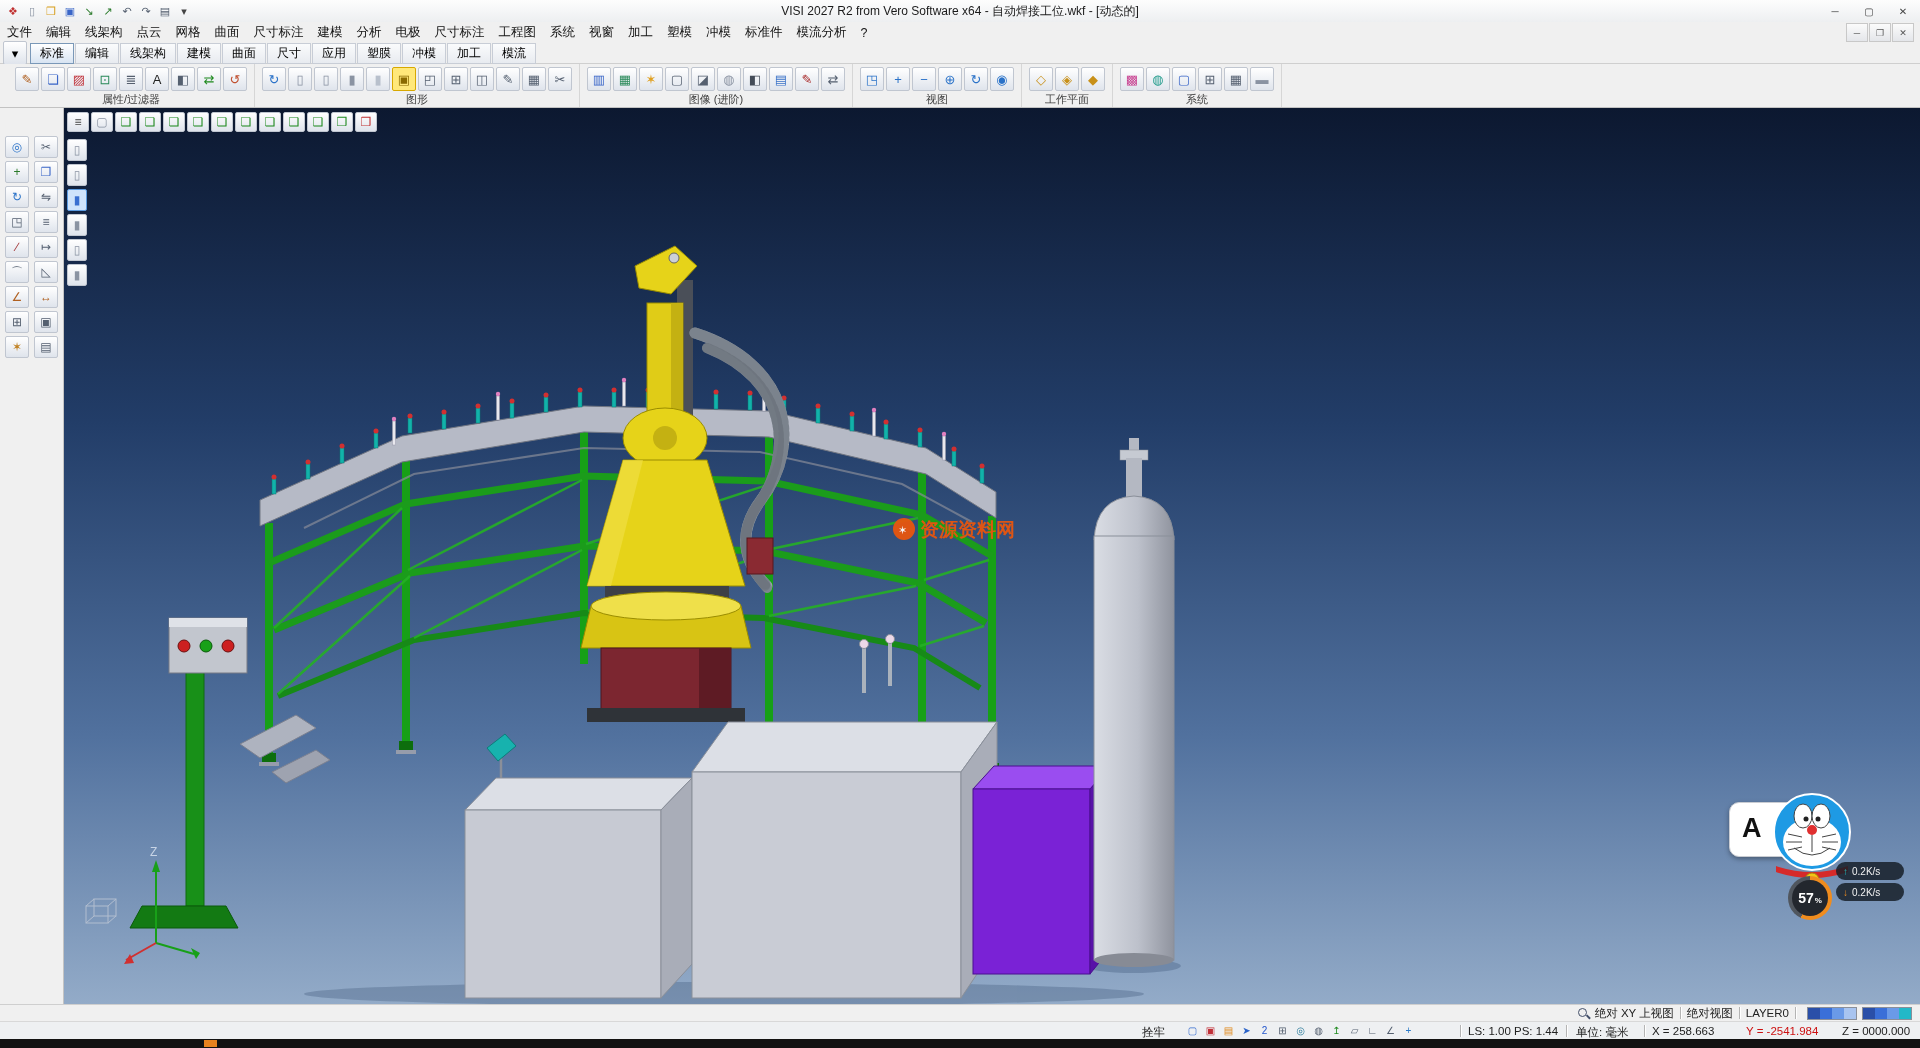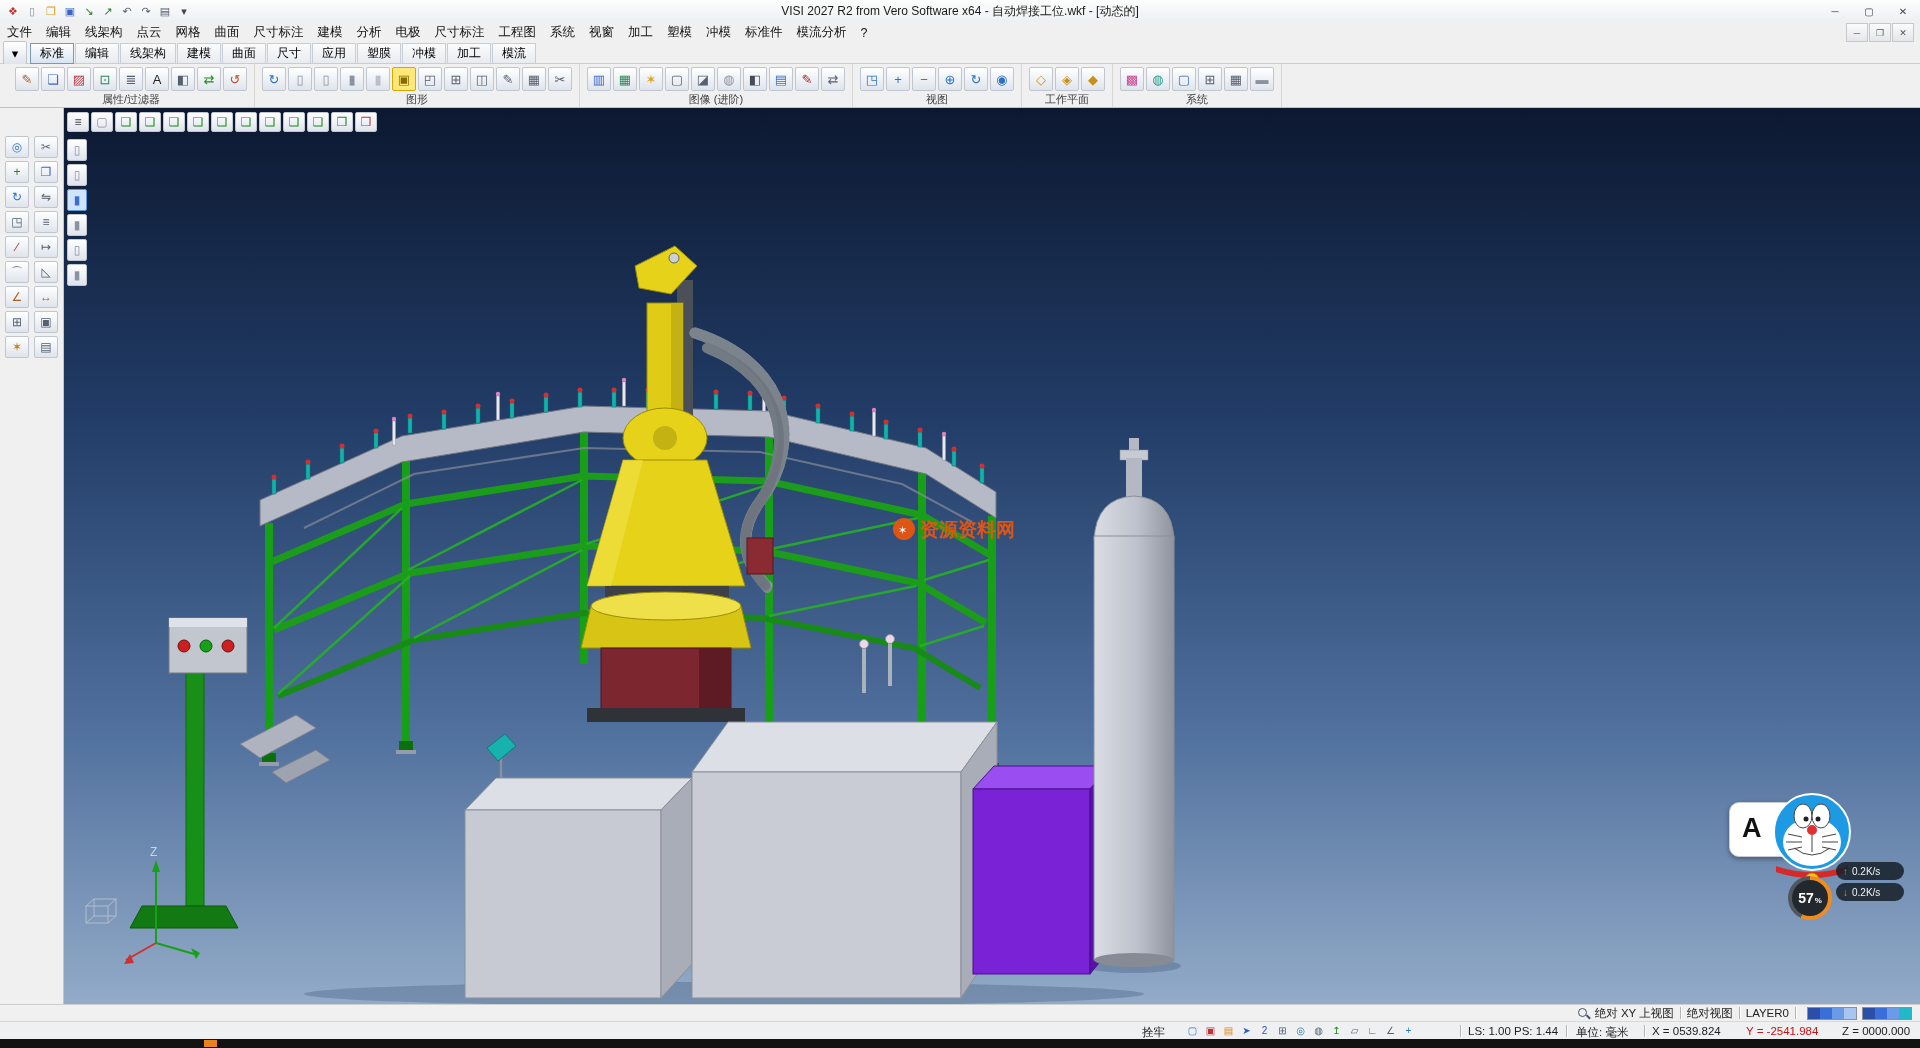--- a/index.html
+++ b/index.html
@@ -819,21 +819,21 @@
         </div>
         <div class="icon-btn">
           <span class="glyph" style="color: rgb(42, 122, 200);">+</span>
         </div>
       </div>
     <span class="s2-sep" style="left:1460px;"></span>
     <span class="s2-scale">LS: 1.00 PS: 1.44</span>
     <span class="s2-sep" style="left:1566px;"></span>
     <span class="s2-units">单位: 毫米</span>
     <span class="s2-sep" style="left:1644px;"></span>
-    <span class="s2-x">X = 0539.824</span>
+    <span class="s2-x">X = 258.663</span>
     <span class="s2-y">Y = -2541.984</span>
     <span class="s2-z">Z = 0000.000</span>
   </div>
 
   <div class="taskbar">
     <div class="task-icon"></div>
   </div>
 
 </div>
 

